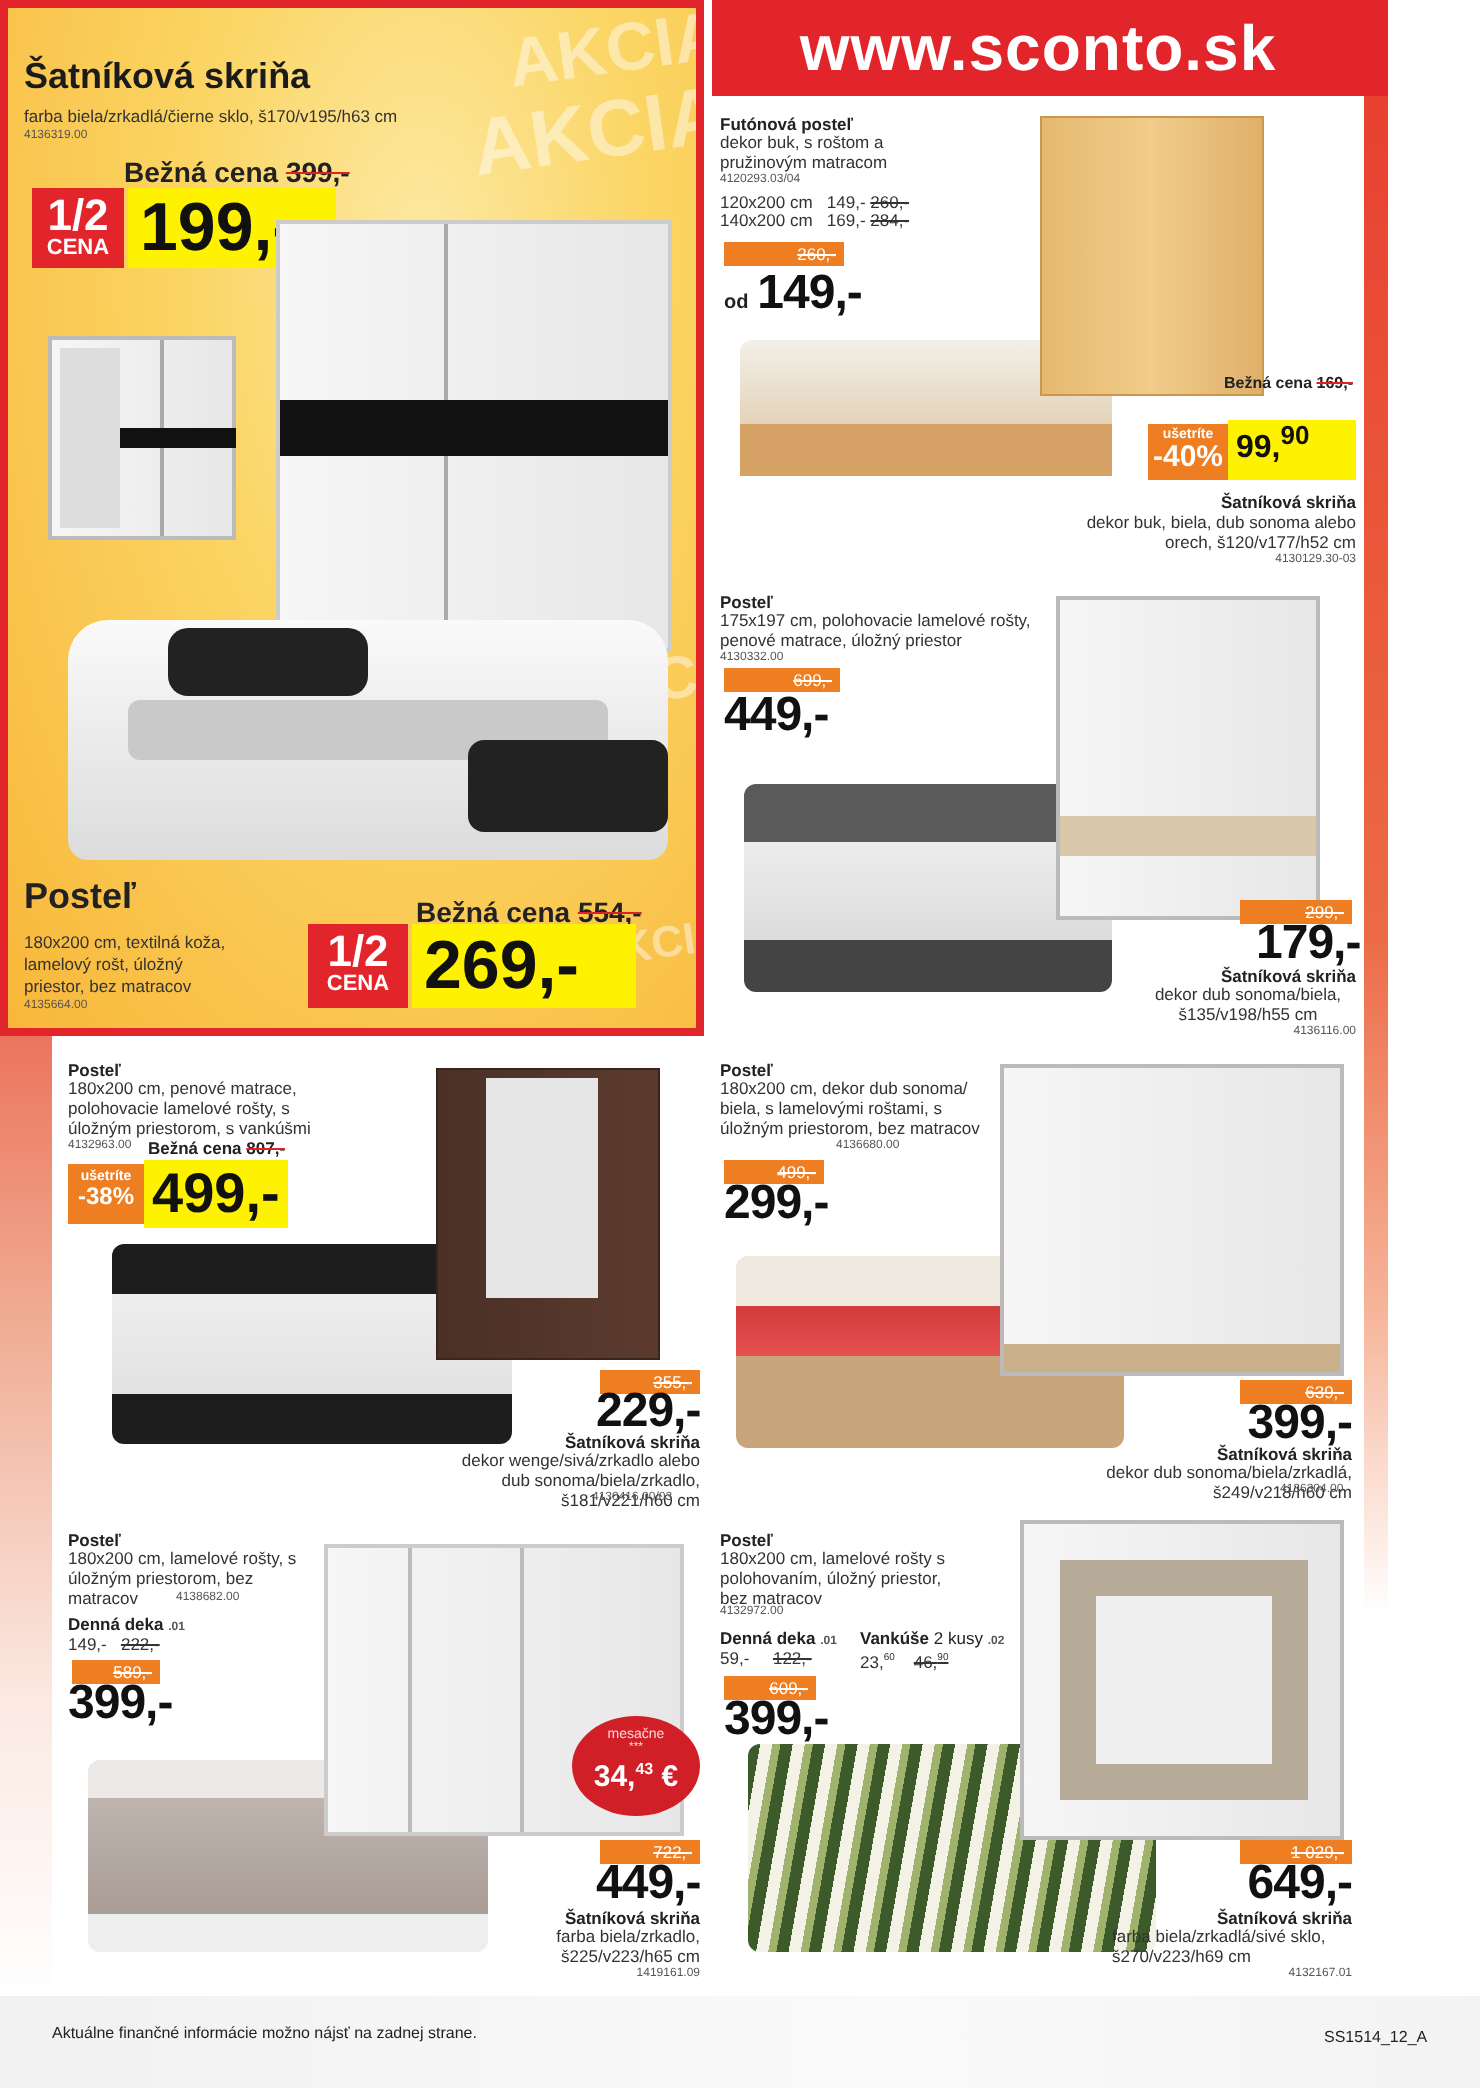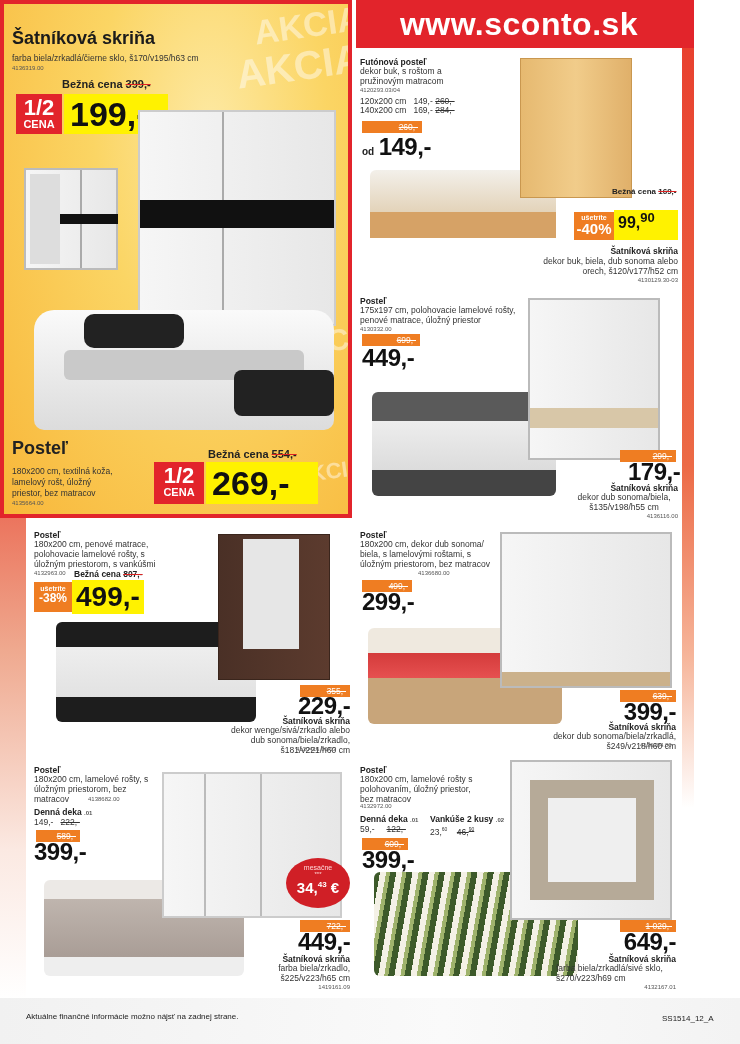--- a/index.html
+++ b/index.html
@@ -7,21 +7,21 @@
 .abs{position:absolute}
 
 .strip-left{left:0;top:0;width:26px;height:1000px;background:linear-gradient(to bottom,#e9453a 0%,#ea5a44 45%,#efa98f 65%,#fbe9e2 85%,#fff 100%)}
 .strip-right{left:682px;top:48px;width:12px;height:760px;background:linear-gradient(to bottom,#e8412f 0%,#ec6a46 55%,#f6b59a 80%,#fff 100%)}
 
 .promo{left:0;top:0;width:352px;height:518px;border:4px solid #e2242b;background:radial-gradient(ellipse at 60% 25%,#fde9a3 0%,#fbd564 40%,#f8b73a 100%);overflow:hidden}
 .akcia{position:absolute;color:rgba(255,255,255,.45);font-weight:bold;font-size:40px;transform:rotate(-8deg);white-space:nowrap}
 .title-big{font-weight:bold;font-size:18px;color:#1b1b1b}
 .small{font-size:8.5px;color:#333;line-height:11px}
 .code{font-size:6px;color:#555}
-.regular{font-weight:bold;font-size:11px;color:#222}
+.regular{font-weight:bold;font-size:14px;color:#222}
 .regular s{text-decoration:line-through;text-decoration-color:#d22}
 .half{background:#e2242b;color:#fff;font-weight:bold;text-align:center;line-height:1}
 .price-yellow{background:#fff200;font-weight:bold;color:#111}
 .web{left:356px;top:0;width:326px;height:48px;background:#e2242b;color:#fff;font-weight:bold;font-size:32px;text-align:center;line-height:48px;letter-spacing:.5px}
 .web-ext{left:682px;top:0;width:12px;height:48px;background:#e2242b}
 .prod-title{font-weight:bold;font-size:8.5px;color:#222}
 .prod-desc{font-size:8.5px;color:#333;line-height:10px}
 .old-bar{background:#ef7d22;color:#fff;font-size:8.5px;text-align:right;padding-right:4px;height:12px;line-height:12px}
 .old-bar s{text-decoration-color:#fff}
 .price{font-weight:bold;font-size:24px;color:#111;letter-spacing:-.5px}
@@ -202,21 +202,21 @@
 <div class="abs prod-title" style="left:360px;top:765px">Posteľ</div>
 <div class="abs prod-desc" style="left:360px;top:774px;width:120px">180x200 cm, lamelové rošty s polohovaním, úložný priestor, bez matracov</div>
 <div class="abs code" style="left:360px;top:803px">4132972.00</div>
 <div class="abs prod-title" style="left:360px;top:814px">
   <span>Denná deka</span> <span class="code">.01</span>
 </div>
 <div class="abs prod-desc" style="left:360px;top:824px">
   <span>59,-</span>&nbsp;&nbsp;&nbsp;&nbsp;&nbsp;<s>122,-</s>
 </div>
 <div class="abs prod-title" style="left:430px;top:814px">
-  <span>Vankúše</span> <span style="font-weight:bold">2 kusy</span> <span class="code">.02</span>
+  <span>Vankúše</span> <span style="font-weight:normal">2 kusy</span> <span class="code">.02</span>
 </div>
 <div class="abs prod-desc" style="left:430px;top:824px">
   <span>23,</span><sup style="font-size:5px">60</sup>&nbsp;&nbsp;&nbsp;&nbsp;<s><span>46,</span><sup style="font-size:5px">90</sup></s>
 </div>
 <div class="abs old-bar" style="left:362px;top:838px;width:46px"><s>609,-</s></div>
 <div class="abs price" style="left:362px;top:846px">399,-</div>
 <div class="abs bed" style="left:374px;top:872px;width:204px;height:104px;background:repeating-linear-gradient(100deg,#3d5a2a 0 6px,#f4f1e6 6px 12px,#9fb36c 12px 16px)"></div>
 <div class="abs wardrobe" style="left:510px;top:760px;width:162px;height:160px">
   <div style="position:absolute;left:18px;top:18px;width:124px;height:120px;background:#b6aa98"></div>
   <div style="position:absolute;left:36px;top:36px;width:88px;height:84px;background:#efefef"></div>

